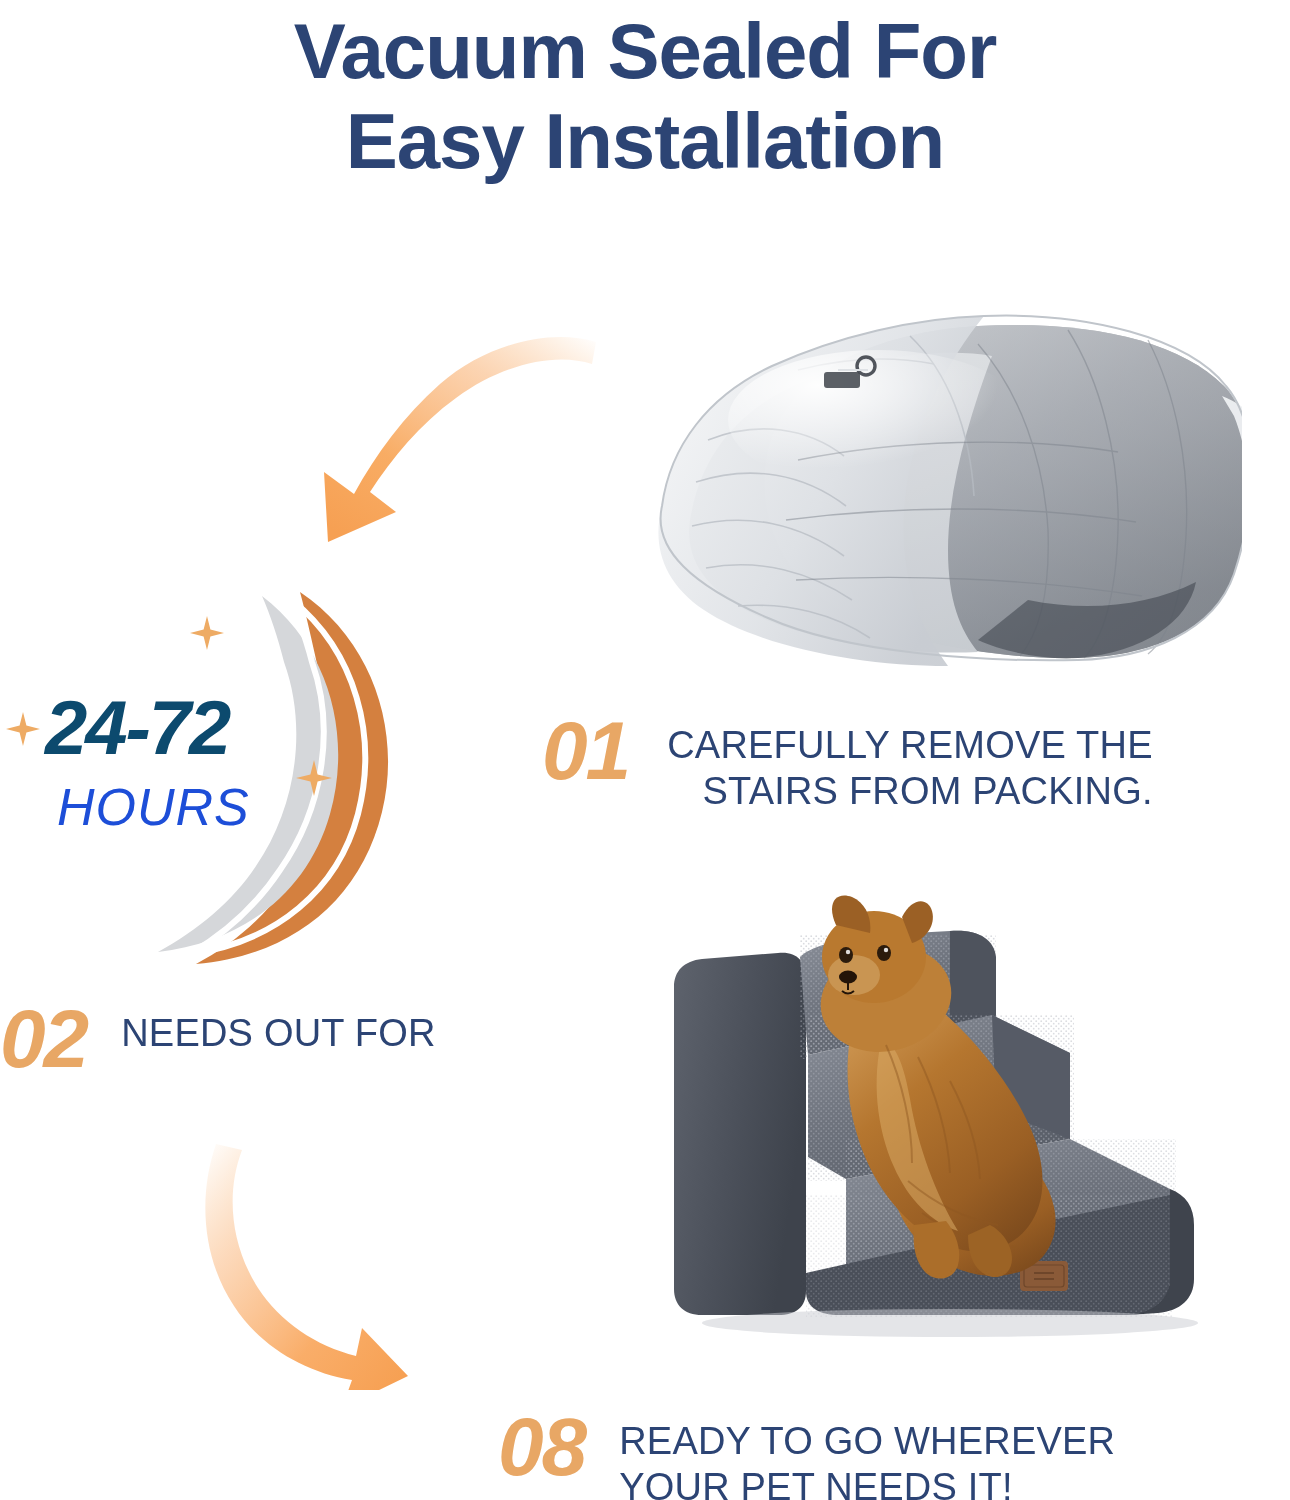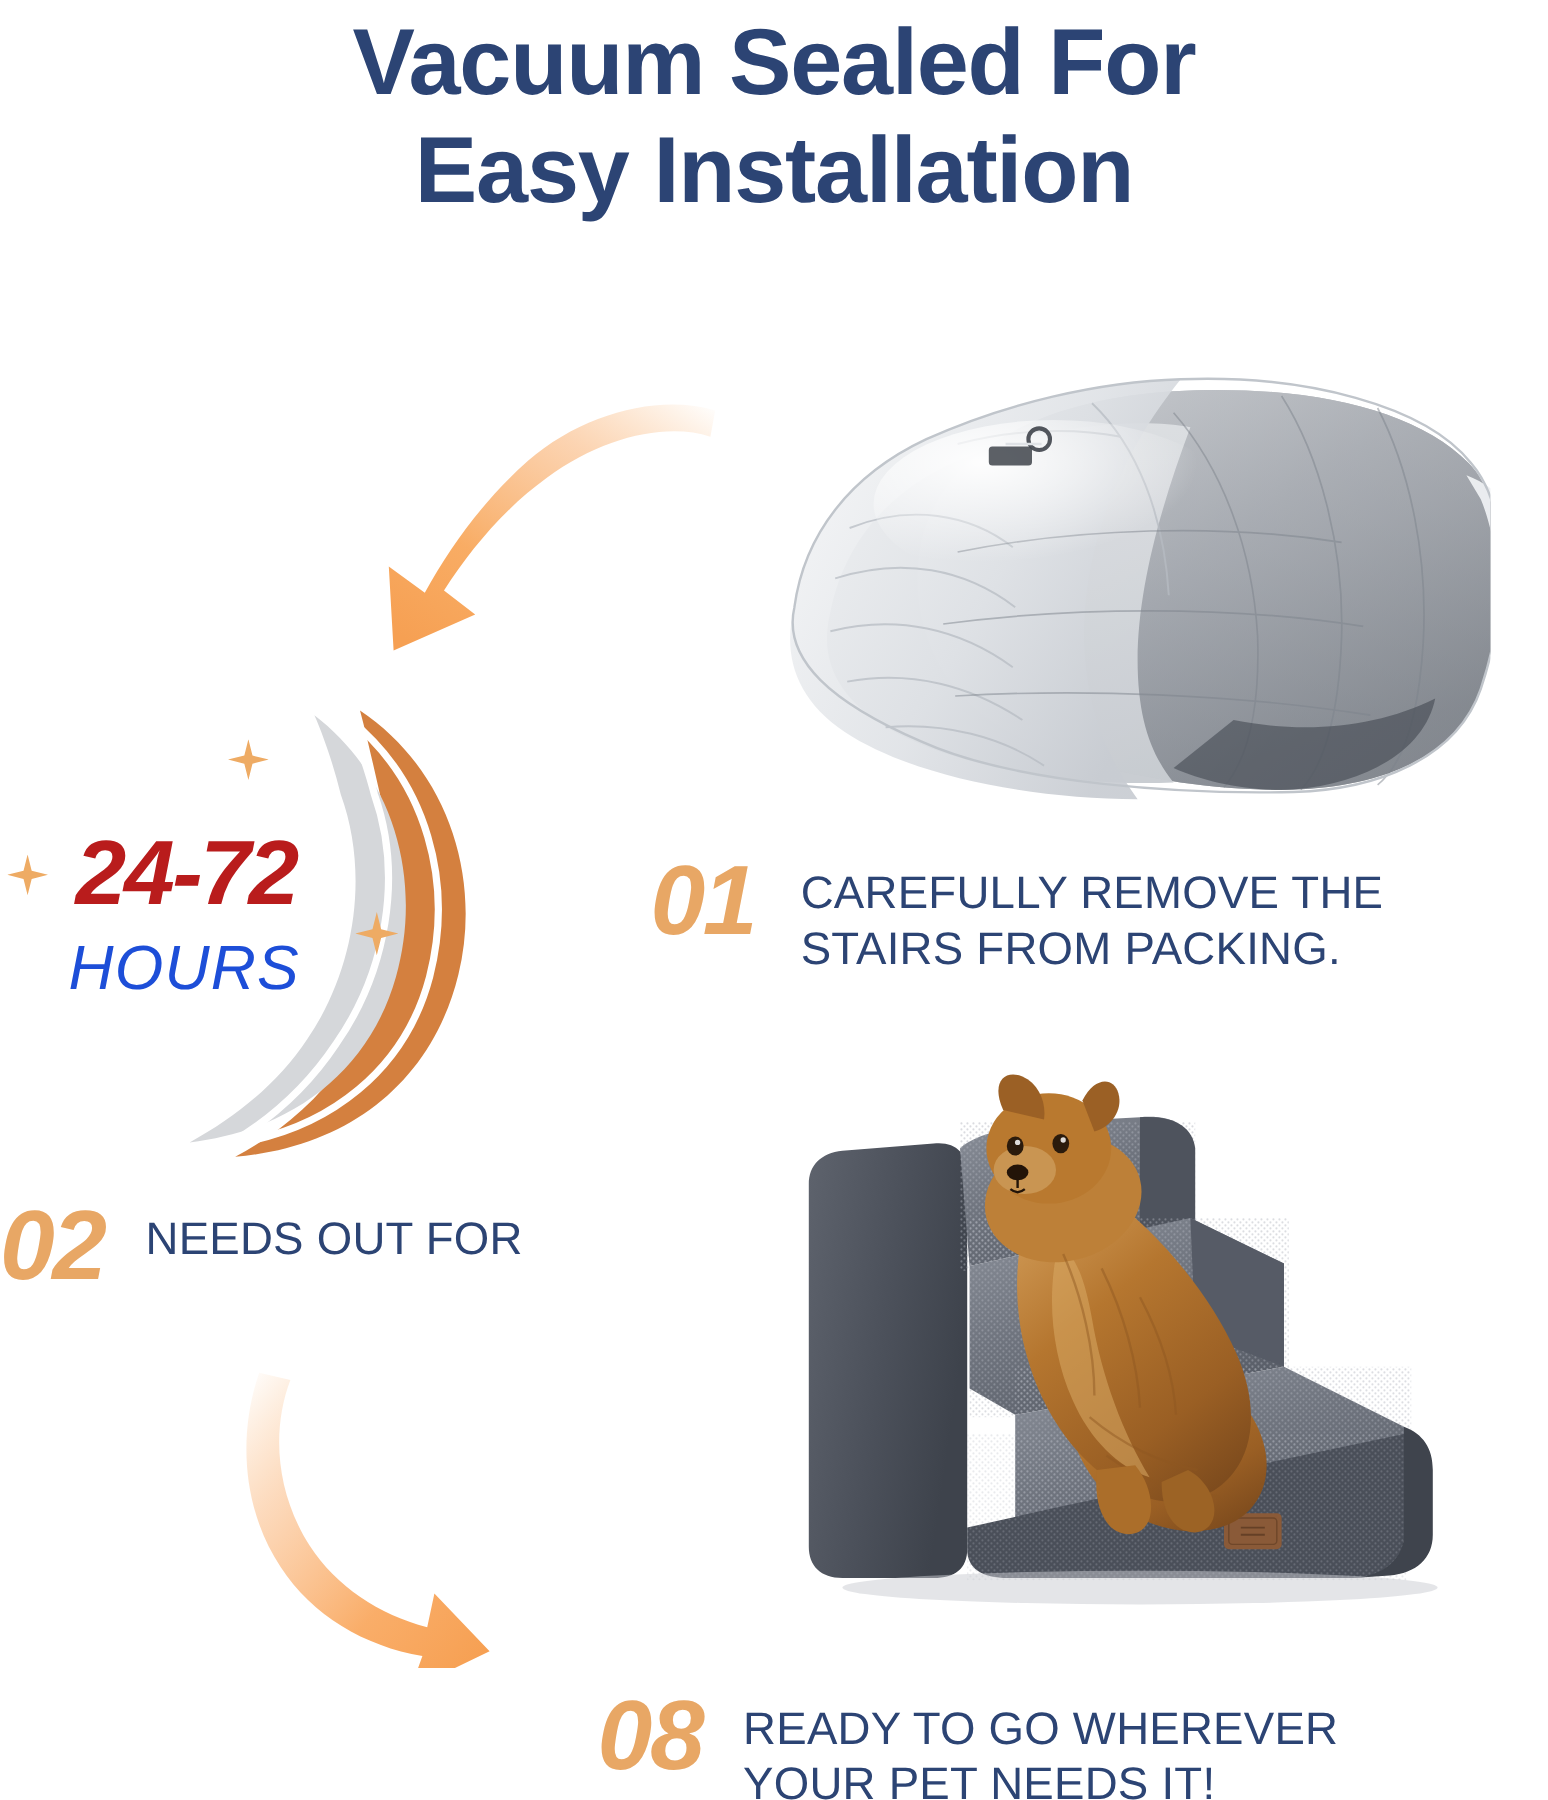--- a/index.html
+++ b/index.html
@@ -52,23 +52,22 @@
     height: 380px;
   }
   .badge-num {
     position: absolute;
     left: 45px;
     top: 690px;
     font-size: 76px;
     font-weight: bold;
     font-style: italic;
     letter-spacing: -2px;
-    color: #b91c1c;
+    color: #0c4a6e;
     line-height: 1;
-    margin-left: 18px;
   }
   .badge-unit {
     position: absolute;
     left: 57px;
     top: 781px;
     font-size: 52px;
     font-style: italic;
     font-weight: normal;
     letter-spacing: 1px;
     color: #1d4ed8;
@@ -99,21 +98,21 @@
     color: #2c4474;
     font-size: 38px;
     line-height: 46px;
     font-weight: normal;
     letter-spacing: 0.2px;
     padding-top: 10px;
   }
   .step-text div { white-space: nowrap; }
 
   #step-01 { left: 542px; top: 712px; }
-  #step-01 .step-text { margin-left: 26px; }
+  #step-01 .step-text { margin-left: 26px; text-align: right; }
   #step-02 { left: 0; top: 1000px; }
   #step-02 .step-text { margin-left: 22px; }
   #step-03 { left: 498px; top: 1408px; }
   #step-03 .step-text { margin-left: 22px; }
 
   
   .arrow {
     position: absolute;
   }
   #arrow-top  { left: 300px; top: 320px; width: 300px; height: 250px; }

